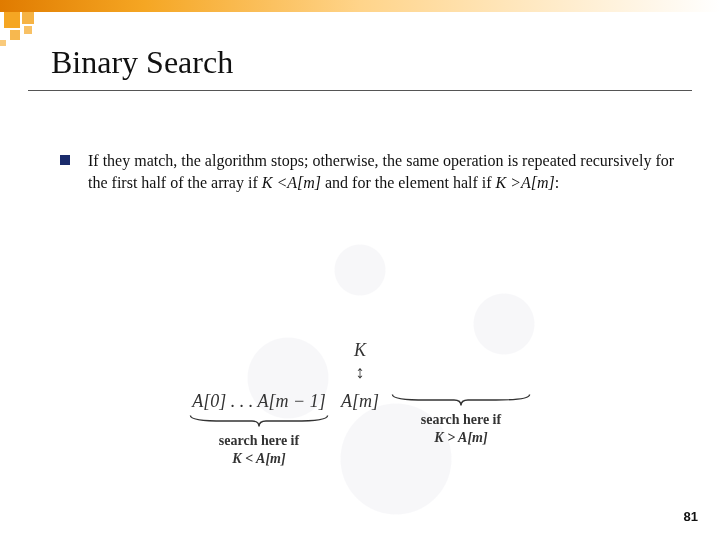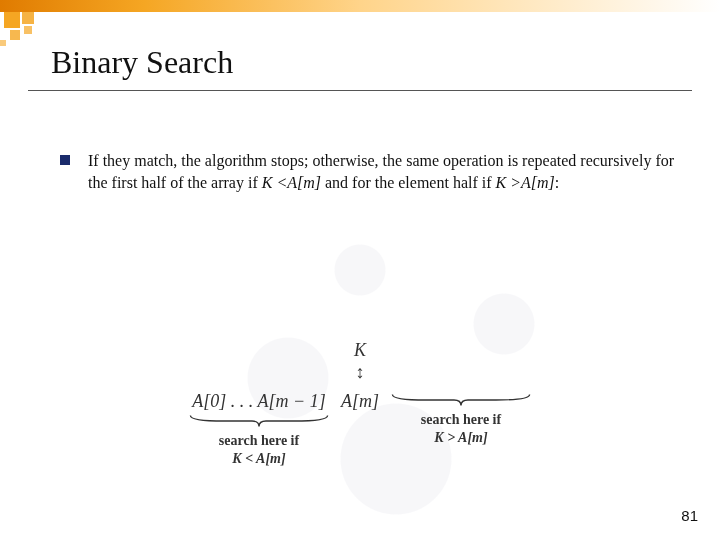--- a/index.html
+++ b/index.html
@@ -102,22 +102,22 @@
     font-size: 14px;
     line-height: 1.25;
     margin-top: 4px;
     color: #333;
     font-weight: bold;
   }
   .page-number {
     position: absolute;
     bottom: 16px; right: 22px;
     font-family: Arial, sans-serif;
-    font-weight: normal;
-    font-size: 15px;
+    font-weight: bold;
+    font-size: 13px;
     color: #111;
   }
   .bubbles {
     position: absolute;
     inset: 0;
     pointer-events: none;
     opacity: .06;
     background:
       radial-gradient(circle at 40% 70%, #88a 0 40px, transparent 41px),
       radial-gradient(circle at 55% 85%, #88a 0 55px, transparent 56px),

